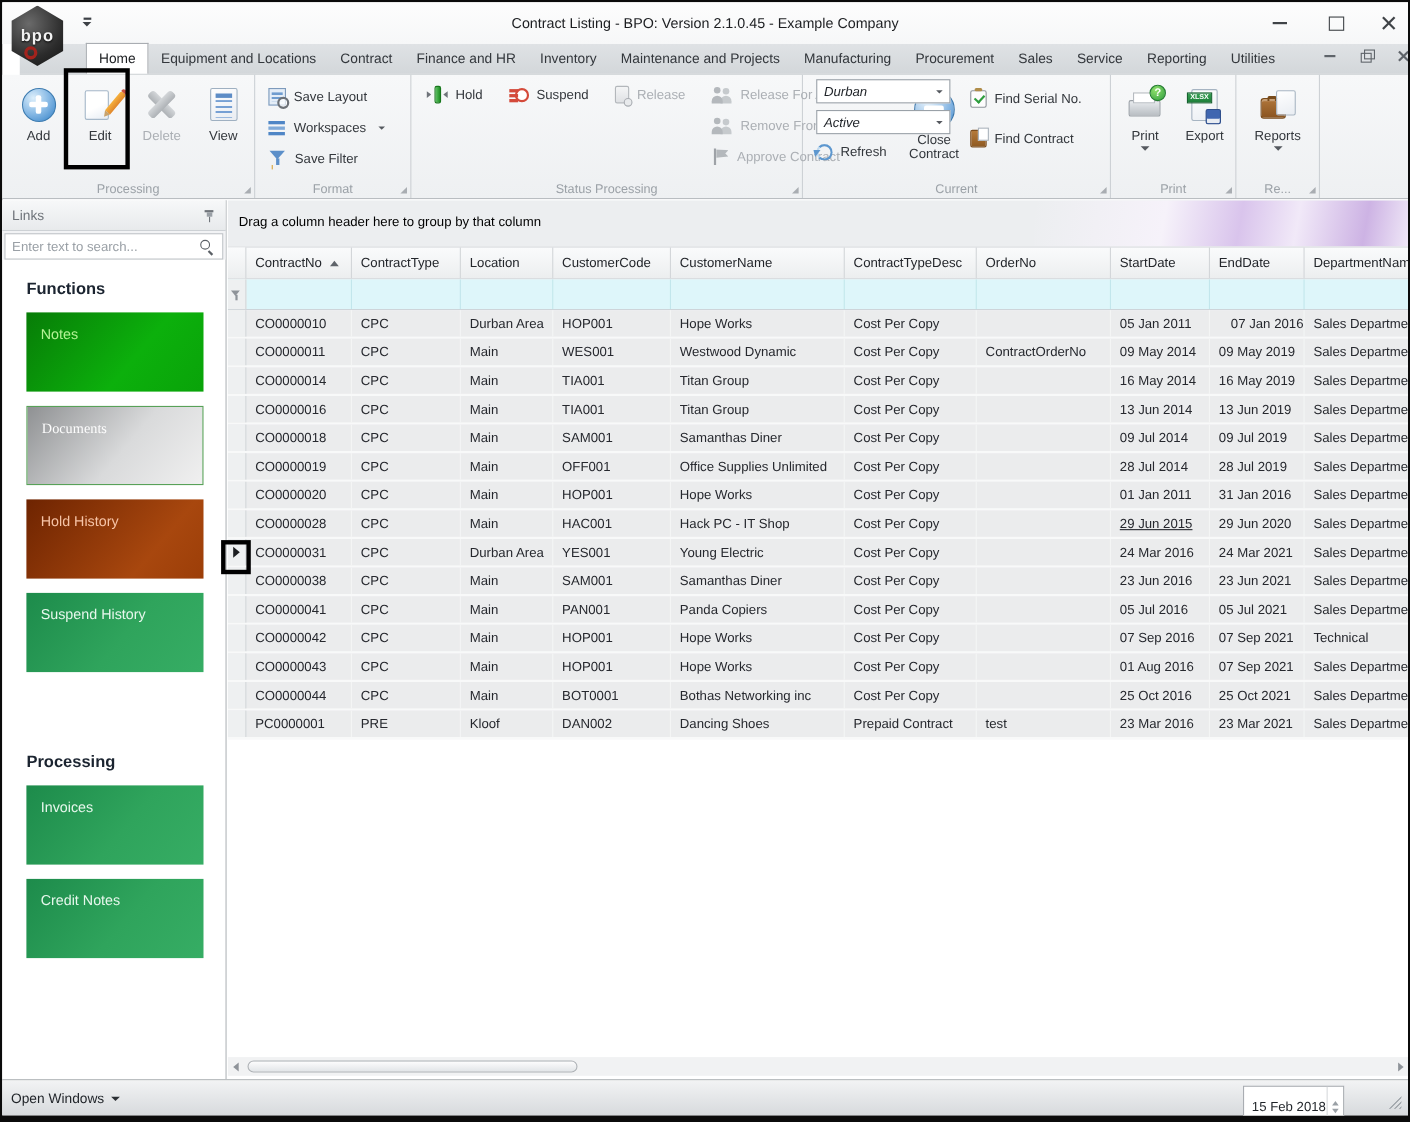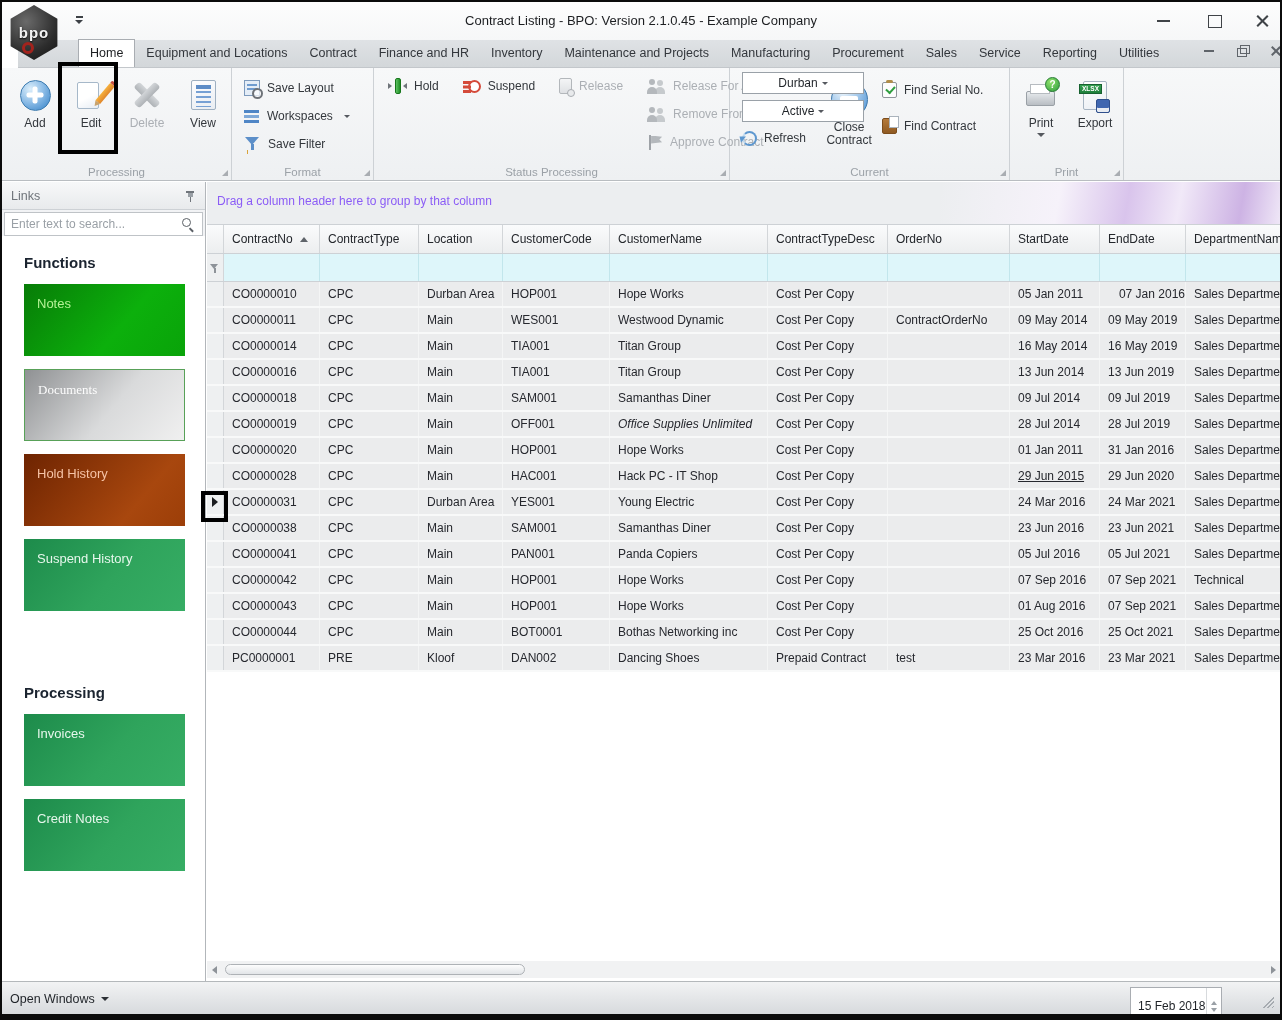--- a/index.html
+++ b/index.html
@@ -94,21 +94,21 @@
   .ico-release::after{content:"";position:absolute;right:-4px;bottom:-4px;width:6px;height:6px;border:1.5px solid #a9adb2;border-radius:50%;background:#e8eaec;}
   .ico-people{width:19px;height:15px;}
   .ico-people::before{content:"";position:absolute;left:2px;top:0;width:6px;height:6px;border-radius:50%;background:#b4b8bc;box-shadow:8px 1px 0 #c6cacd;}
   .ico-people::after{content:"";position:absolute;left:0;bottom:0;width:10px;height:7px;border-radius:5px 5px 0 0;background:#b4b8bc;box-shadow:8px 0 0 #c6cacd;}
   .ico-flag{width:16px;height:15px;}
   .ico-flag::before{content:"";position:absolute;left:2px;top:0;width:2px;height:15px;background:#9ea2a7;}
   .ico-flag::after{content:"";position:absolute;left:4px;top:1px;width:11px;height:8px;background:#b4b8bc;clip-path:polygon(0 0,100% 15%,75% 50%,100% 85%,0 100%);}
   .ico-closebig{width:37px;height:37px;border-radius:50%;border:1px solid #3c77ab;background:radial-gradient(circle at 32% 28%,#eaf4fc,#9cc4e9 48%,#5496d5 88%);}
   .ico-closebig::after{content:"";position:absolute;left:50%;top:50%;transform:translate(-50%,-50%);width:18px;height:6px;border-radius:2px;background:#fff;}
 
-  .rselect{width:122px;height:22px;background:#fff;border:1px solid #9aa1a8;display:flex;align-items:center;justify-content:center;padding:0 6px;font-size:12px;color:#1f2328;}
+  .rselect{width:122px;height:22px;background:#fff;border:1px solid #9aa1a8;display:flex;align-items:center;justify-content:space-between;padding:0 6px;font-size:12px;color:#1f2328;font-style:italic;}
   .ico-refresh{width:15px;height:15px;border:2.5px solid #5d97cf;border-radius:50%;border-left-color:#bfd9ef;}
   .ico-refresh::after{content:"";position:absolute;left:-5px;top:1px;border-top:4px solid transparent;border-bottom:4px solid transparent;border-right:5px solid #5d97cf;transform:rotate(38deg);}
   .ico-serial{width:15px;height:16px;background:#fdfdfd;border:1px solid #8f959b;border-radius:2px;}
   .ico-serial::before{content:"";position:absolute;left:3px;top:-3px;width:7px;height:3px;background:#b08d4a;border-radius:2px;}
   .ico-serial::after{content:"";position:absolute;left:3px;top:3px;width:7px;height:4px;border-left:2.5px solid #2f9e3f;border-bottom:2.5px solid #2f9e3f;transform:rotate(-48deg);}
   .ico-contract{width:15px;height:16px;background:linear-gradient(#b57a3a,#8f5a22);border-radius:2px;border:1px solid #7c4d1d;}
   .ico-contract::after{content:"";position:absolute;right:-3px;top:-3px;width:8px;height:10px;background:#fff;border:1px solid #aab3bc;}
 
   .ico-print{width:30px;height:28px;}
   .ico-print::before{content:"";position:absolute;left:0;top:10px;width:27px;height:13px;background:linear-gradient(#e8ebee,#b9bec3);border:1px solid #9aa0a6;border-radius:2px;}
@@ -141,21 +141,21 @@
   .side-btn{width:161px;height:72px;margin:13px 0 0 22px;padding:12px 0 0 13px;font-size:13px;cursor:default;}
   .side-btn:first-of-type{margin-top:23px;}
   .btn-bright-green{background:linear-gradient(130deg,#077c07,#0cb00c 60%,#09a309);color:#b4f295;}
   .btn-silver{background:linear-gradient(130deg,#8f9193,#d9dadb 55%,#f0f0f0);color:#fdfdfd;border:1px solid #58a158;font-family:Liberation Serif, serif;}
   .btn-rust{background:linear-gradient(130deg,#6e2401,#a8470e 70%,#9c3e08);color:#f6c3a6;}
   .btn-green{background:linear-gradient(130deg,#1d8b4b,#2fa45c 55%,#36ad64);color:#e6f7ec;}
 
   
   #grid{position:absolute;left:205px;top:180px;width:1073px;height:799px;background:#fff;overflow:hidden;}
   #group-panel{position:relative;height:42px;background:#eceef0;overflow:hidden;}
-  #group-panel .gp-text{position:absolute;left:10px;top:12px;font-size:12px;color:#8b5cf6;}
+  #group-panel .gp-text{position:absolute;left:10px;top:12px;font-size:12px;color:#000000;}
   #group-panel .swirl{position:absolute;right:0;top:0;width:340px;height:42px;background:linear-gradient(100deg,rgba(236,238,240,0) 0%,#f6f2fa 35%,#d9c4ec 55%,#f1e9f8 70%,#cdb3e4 88%,#efe7f7 100%);}
   .hrow{display:flex;height:30px;background:linear-gradient(#fafbfc,#eceeef);border-top:1px solid #cdd1d5;border-bottom:1px solid #cdd1d5;width:1100px;}
   .hcell{display:flex;align-items:center;padding-left:8px;font-size:12px;color:#23262b;border-right:1px solid #d3d6d9;flex:none;}
   .hcell-ind{width:17px;padding:0;background:linear-gradient(#fafbfc,#eceeef);}
   .sort-up{width:0;height:0;border-left:4px solid transparent;border-right:4px solid transparent;border-bottom:5px solid #5f646a;margin-left:7px;}
   .frow{display:flex;height:28px;background:#def6fa;border-bottom:1px solid #cdd1d5;width:1100px;}
   .fcell{border-right:1px solid #c2e6ec;flex:none;}
   .fcell-ind{width:17px;background:#eef0f1;border-right:1px solid #d3d6d9;display:flex;align-items:center;justify-content:center;}
   .filter-ico{position:relative;width:10px;height:10px;}
   .filter-ico::before{content:"";position:absolute;left:0;top:1px;border-left:4.5px solid transparent;border-right:4.5px solid transparent;border-top:5px solid #8e9399;}
@@ -377,20 +377,35 @@
                   <span class="xlsx">XLSX</span>
                 </span>
               </span>
             <span class="blabel">Export</span>
           </div>
         </div>
         <div class="glabel">Print</div>
         <span class="gcorner"></span>
       </div>
 
+      <div class="rgroup" style="width:76px;">
+        <div class="gbody" style="justify-content:center;">
+          <div class="bigbtn" style="width:60px;">
+            <span class="bicon">
+                <span class="ico ico-reports">
+                  <span class="handle"></span>
+                </span>
+              </span>
+            <span class="blabel">Reports</span>
+            <span class="dropcaret"></span>
+          </div>
+        </div>
+        <div class="glabel">Re...</div>
+        <span class="gcorner"></span>
+      </div>
 
       <div style="flex:1;"></div>
     </div>
 
     <div id="sidebar">
       <div id="links-header">
         <span>Links</span>
         <span class="pin-ico">
             <span class="needle"></span>
           </span>
@@ -530,21 +545,21 @@
             <div class="gcell" style="width: 90px;">09 Jul 2014</div>
             <div class="gcell" style="width: 86px;">09 Jul 2019</div>
             <div class="gcell" style="width: 120px;">Sales Department</div>
           </div>
           <div class="grow">
             <div class="rind"></div>
             <div class="gcell" style="width: 96px;">CO0000019</div>
             <div class="gcell" style="width: 99px;">CPC</div>
             <div class="gcell" style="width: 84px;">Main</div>
             <div class="gcell" style="width: 107px;">OFF001</div>
-            <div class="gcell" style="width: 158px; font-style: italic;">Office Supplies Unlimited</div>
+            <div class="gcell" style="width: 158px;">Office Supplies Unlimited</div>
             <div class="gcell" style="width: 120px;">Cost Per Copy</div>
             <div class="gcell" style="width: 122px;"></div>
             <div class="gcell" style="width: 90px;">28 Jul 2014</div>
             <div class="gcell" style="width: 86px;">28 Jul 2019</div>
             <div class="gcell" style="width: 120px;">Sales Department</div>
           </div>
           <div class="grow">
             <div class="rind"></div>
             <div class="gcell" style="width: 96px;">CO0000020</div>
             <div class="gcell" style="width: 99px;">CPC</div>

